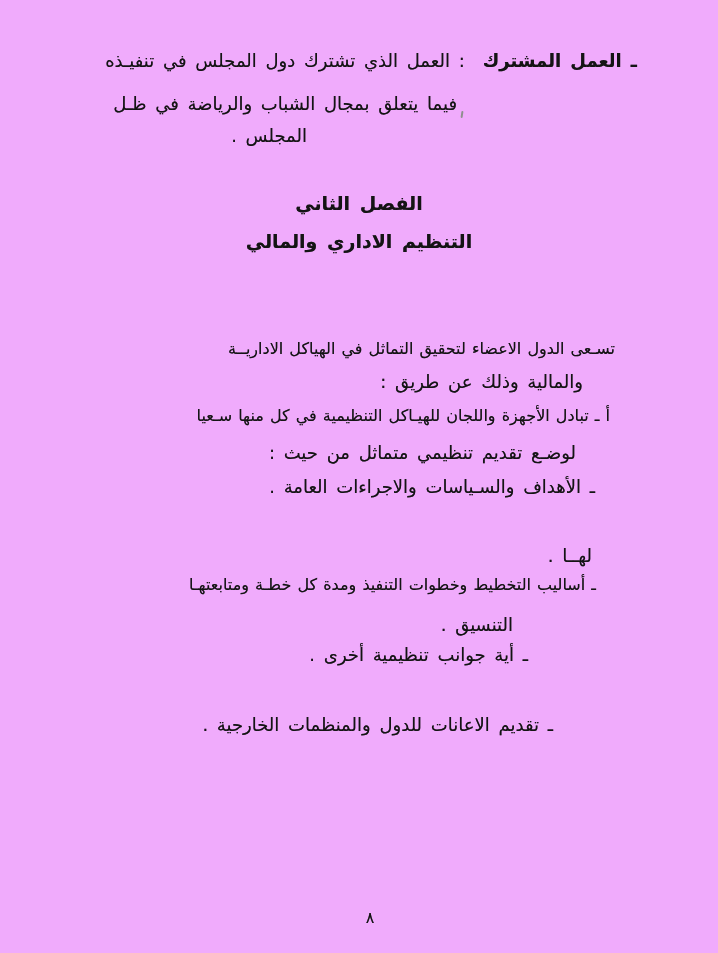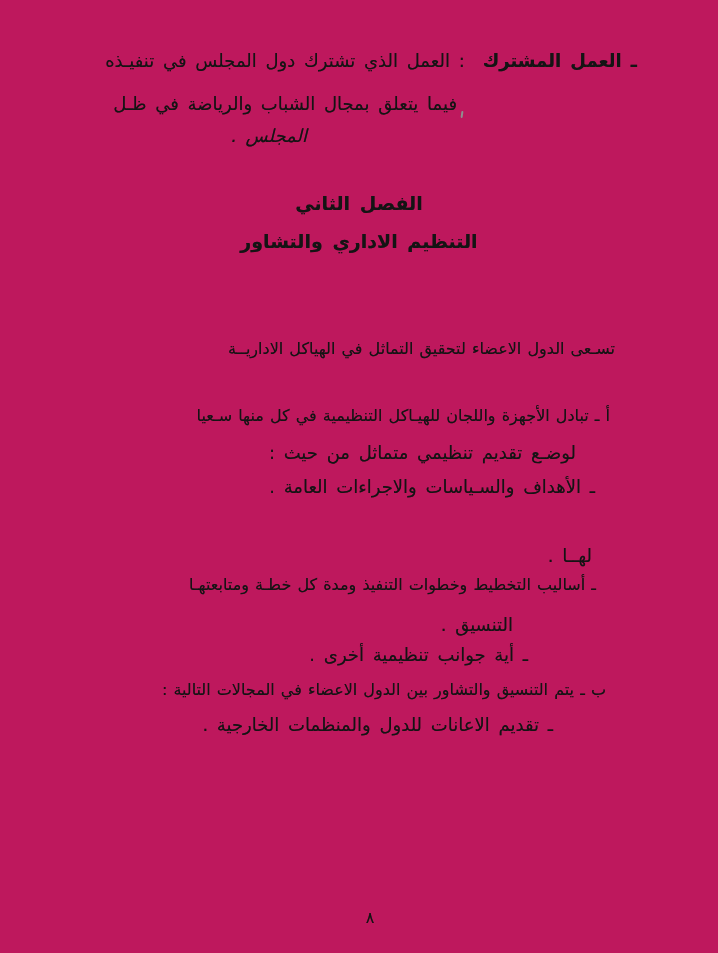--- a/index.html
+++ b/index.html
@@ -5,21 +5,21 @@
   html, body {
     margin: 0;
     padding: 0;
     background: #e8e8e8;
   }
   .page {
     position: relative;
     width: 718px;
     height: 953px;
     margin: 0 auto;
-    background: #be185d;
+    background: #f0abfc;
     overflow: hidden;
     direction: rtl;
     font-family: "DejaVu Sans", sans-serif;
     color: #141414;
   }
   .ln {
     position: absolute;
     white-space: nowrap;
     font-size: 18px;
     line-height: 1.25;
@@ -54,21 +54,21 @@
     left: 461px;
     width: 2px;
     height: 7px;
     background: #8f8f8f;
     border-radius: 1px;
     transform: rotate(8deg);
   }
   
   .l-def1 { top: 50px;  right: 81px; }
   .l-def2 { top: 93px;  right: 261px; }
-  .l-def3 { top: 125px; right: 411px; font-style: italic; }
+  .l-def3 { top: 125px; right: 411px; }
   .l-cht  { top: 192px; }
   .l-chs  { top: 230px; }
   .l-art  { top: 300px; right: 61px; }
   .l-in1  { top: 339px; right: 103px; }
   .l-in2  { top: 371px; right: 135px; }
   .l-a1   { top: 406px; right: 108px; }
   .l-a2   { top: 442px; right: 142px; }
   .l-g    { top: 476px; right: 123px; }
   .l-n1   { top: 506px; right: 120px; }
   .l-n2   { top: 545px; right: 126px; }
@@ -85,32 +85,32 @@
 
   <div class="ln l-def1">
     <span class="bold">ـ  العمل المشترك</span><span class="term-gap">:  العمل الذي تشترك دول المجلس في تنفيـذه</span>
   </div>
   <div class="ln l-def2">فيما  يتعلق بمجال الشباب والرياضة  في ظـل</div>
   <div class="ln l-def3">المجلس .</div>
 
   <div class="artifact"></div>
 
   <div class="ln center bold heading l-cht">الفصل الثاني</div>
-  <div class="ln center bold heading l-chs">التنظيم الاداري والتشاور</div>
+  <div class="ln center bold heading l-chs">التنظيم الاداري والمالي</div>
 
 
   <div class="ln long l-in1">تسـعى الدول الاعضاء لتحقيق التماثل في الهياكل الاداريــة</div>
+  <div class="ln l-in2">والمالية وذلك عن طريق :</div>
 
   <div class="ln long l-a1">أ ـ تبادل الأجهزة واللجان للهيـاكل التنظيمية في كل منها سـعيا</div>
   <div class="ln l-a2">لوضـع تقديم تنظيمي متماثل من حيث :</div>
 
   <div class="ln l-g">ـ الأهداف والسـياسات والاجراءات العامة .</div>
   <div class="ln l-n2">لهــا .</div>
   <div class="ln long l-p1">ـ أساليب التخطيط وخطوات التنفيذ ومدة كل خطـة ومتابعتهـا</div>
   <div class="ln l-p2">التنسيق .</div>
   <div class="ln l-o">ـ أية جوانب تنظيمية أخرى .</div>
 
-  <div class="ln long l-b1">ب ـ يتم التنسيق والتشاور بين الدول الاعضاء في المجالات التالية :</div>
   <div class="ln l-aid">ـ تقديم الاعانات للدول والمنظمات الخارجية .</div>
 
   <div class="pagenum">٨</div>
 
 </div>
 
 </body></html>

